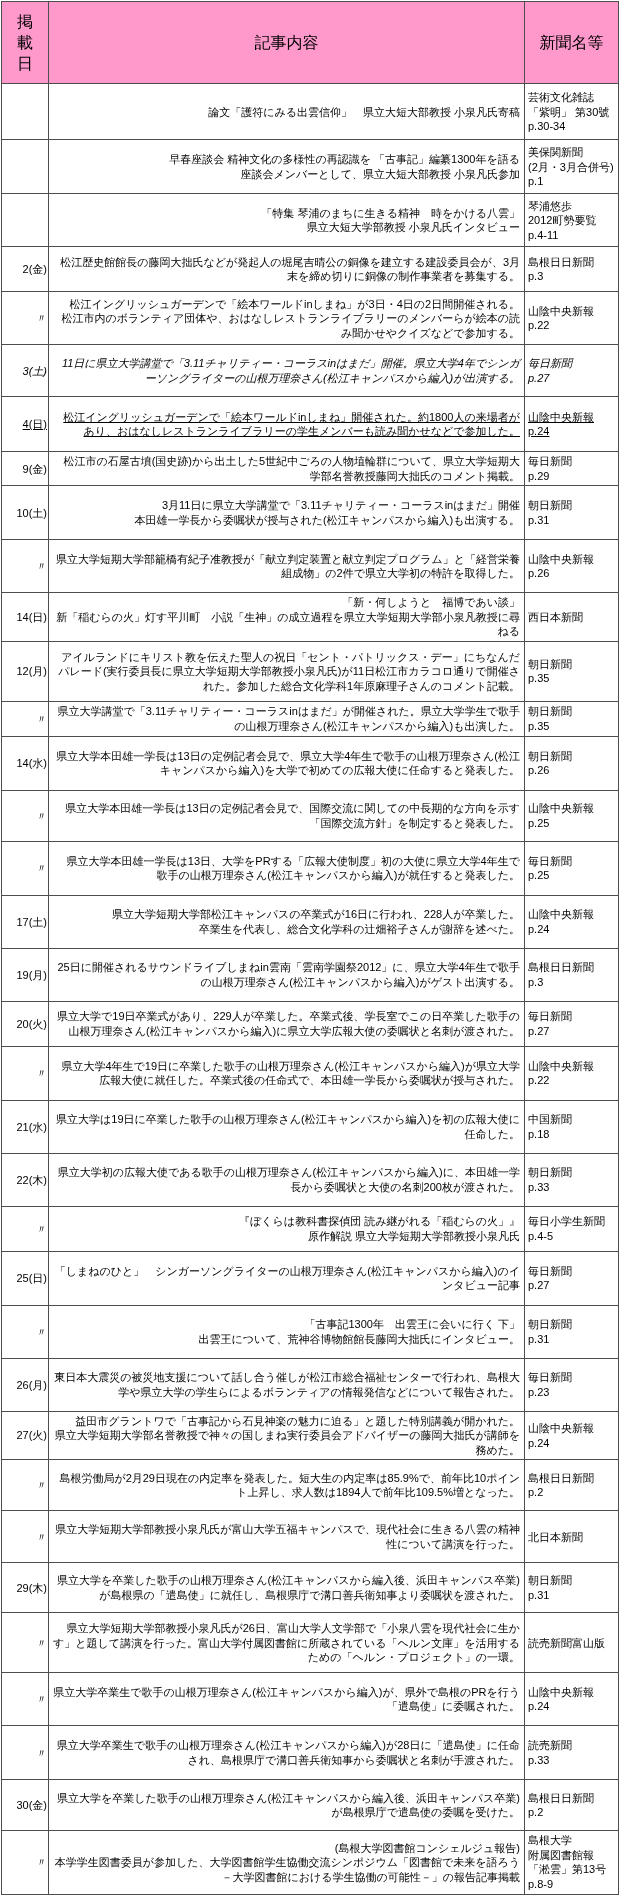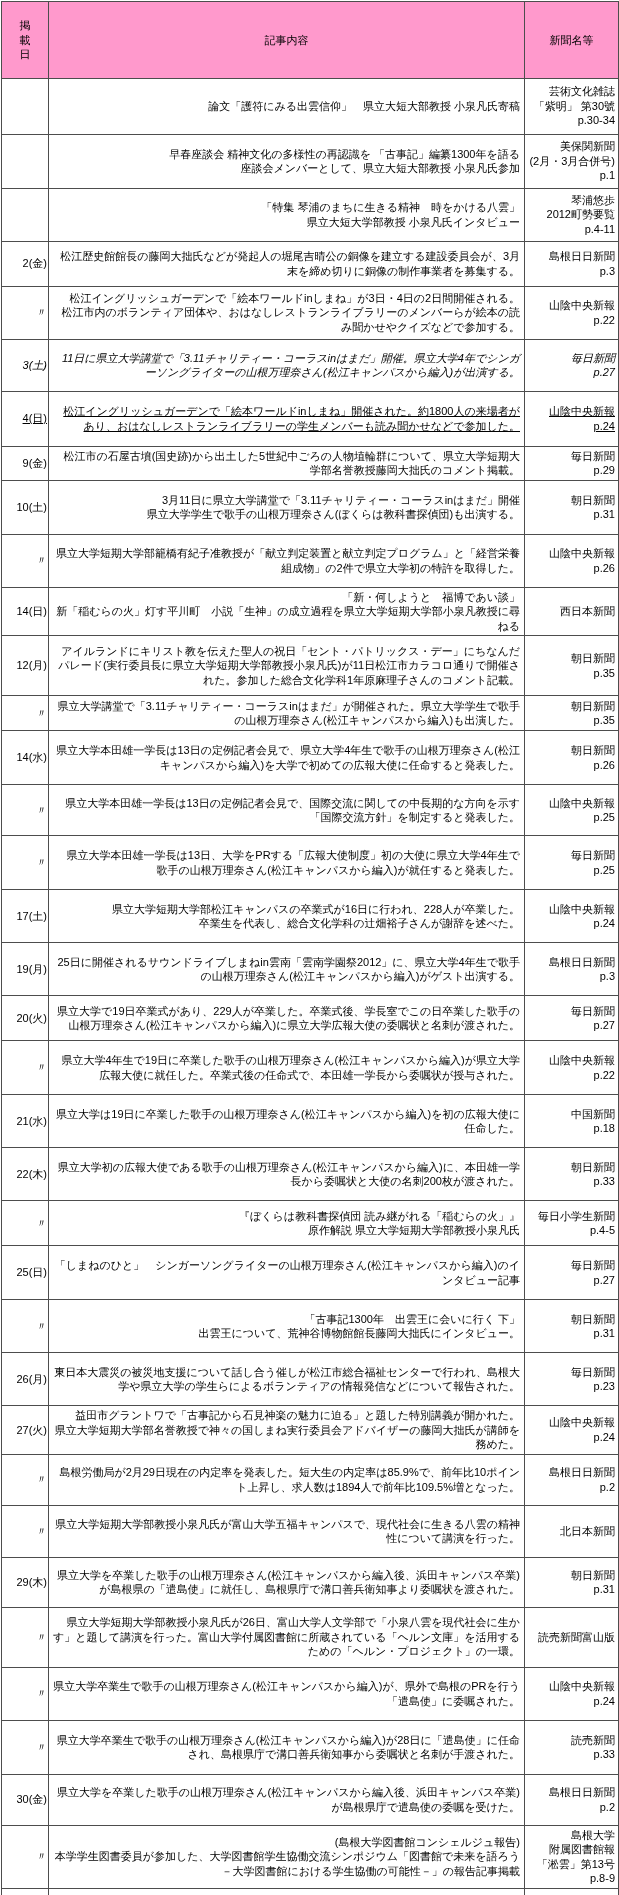--- a/index.html
+++ b/index.html
@@ -1,24 +1,24 @@
 <!DOCTYPE html>
 <html style="--header-bg: #FF99CC;"><head>
 <meta charset="utf-8">
 <style>
   html,body{margin:0;padding:0;background:#fff;}
   body{width:619px;font-family:"Liberation Sans","DejaVu Sans",sans-serif;color:#000;}
   table{border-collapse:collapse;table-layout:fixed;width:617px;margin:1px 0 0 1px;}
   th,td{border:1px solid #4d4d4d;vertical-align:middle;font-size:11px;line-height:1.32;
         overflow:hidden;word-break:break-all;}
   thead th{background:var(--header-bg,#FF99CC);height:30px;font-weight:normal;
-           font-size:11px;text-align:center;padding:16px;}
+           font-size:16px;text-align:center;padding:9px;}
   td.date{text-align:right;padding:0 1px;}
   td.content{text-align:right;padding:2px 4px;white-space:pre-line;}
-  td.source{text-align:right;padding:2px 3px;white-space:pre-line;}
+  td.source{text-align:left;padding:2px 3px;white-space:pre-line;}
 </style>
 </head>
 <body>
 
 <table>
   <colgroup>
     <col style="width:47px">
     <col style="width:476px">
     <col style="width:94px">
   </colgroup>
@@ -80,21 +80,21 @@
       </tr>
       <tr style="height: 34px;">
         <td class="date">9(金)</td>
         <td class="content">松江市の石屋古墳(国史跡)から出土した5世紀中ごろの人物埴輪群について、県立大学短期大学部名誉教授藤岡大拙氏のコメント掲載。</td>
         <td class="source">毎日新聞
 p.29</td>
       </tr>
       <tr style="height: 54px;">
         <td class="date">10(土)</td>
         <td class="content">3月11日に県立大学講堂で「3.11チャリティー・コーラスinはまだ」開催
-県立大学学生で歌手の山根万理奈さん(ぼくらは教科書探偵団)も出演する。</td>
+本田雄一学長から委嘱状が授与された(松江キャンパスから編入)も出演する。</td>
         <td class="source">朝日新聞
 p.31</td>
       </tr>
       <tr style="height: 53px;">
         <td class="date">〃</td>
         <td class="content">県立大学短期大学部籠橋有紀子准教授が「献立判定装置と献立判定プログラム」と「経営栄養組成物」の2件で県立大学初の特許を取得した。</td>
         <td class="source">山陰中央新報
 p.26</td>
       </tr>
       <tr style="height: 48px;">

